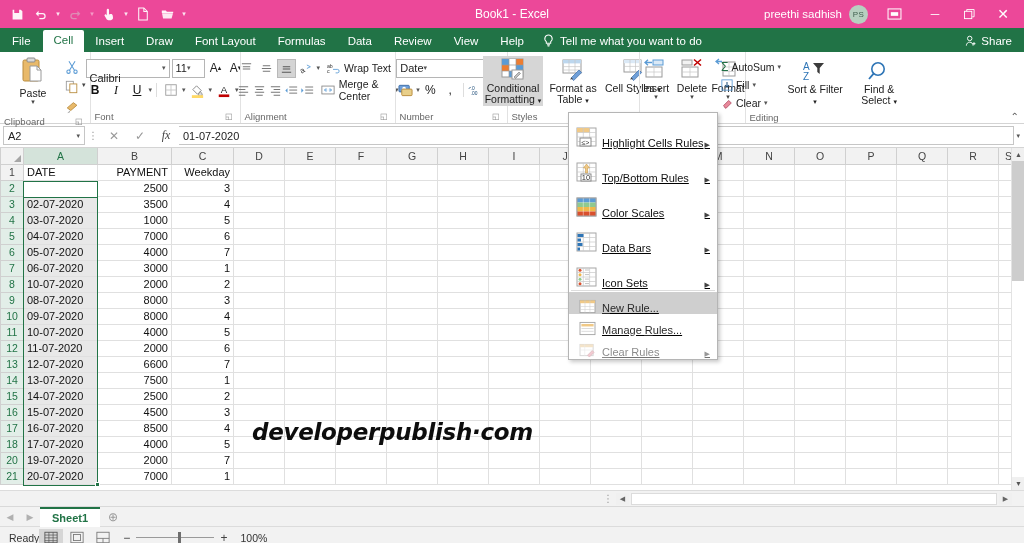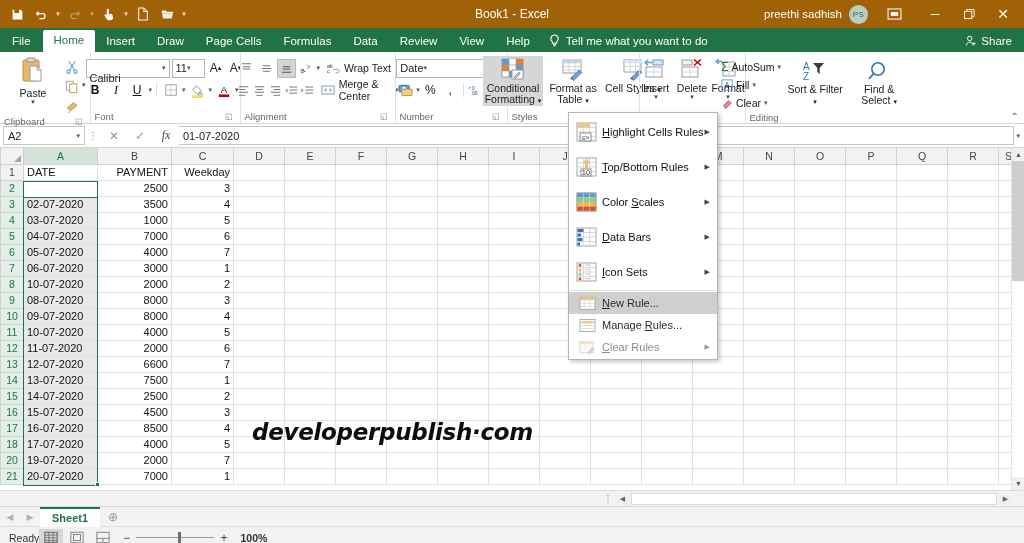--- a/index.html
+++ b/index.html
@@ -7,21 +7,21 @@
   body {
     font-family: "Liberation Sans", sans-serif;
     font-size: 11px;
     background:#fff;
     -webkit-font-smoothing: antialiased;
   }
   .app { position:relative; width:1024px; height:543px; }
 
   
   .titlebar {
-    height:28px; background:#a16207; color:#fff;
+    height:28px; background:#ec4899; color:#fff;
     display:flex; align-items:center; position:relative;
   }
   .qat { display:flex; align-items:center; gap:2px; padding-left:6px; }
   .qat-btn {
     width:22px; height:22px; display:flex; align-items:center; justify-content:center;
     color:#fff; font-size:13px; line-height:1; opacity:.95;
   }
   .qat-btn.dim { opacity:.45; }
   .qat-caret { font-size:7px; opacity:.85; width:8px; text-align:center; }
   .title-center {
@@ -201,21 +201,21 @@
     font-size:23px; font-weight:bold; font-style:italic; color:#0d0d0d;
     letter-spacing:-.3px; white-space:nowrap;
   }
 
   
   .cfmenu {
     position:absolute; left:568px; top:112px; width:150px;
     background:#fff; border:1px solid #b5b5b5;
     box-shadow:2px 2px 4px rgba(0,0,0,.22); z-index:50; padding:1px 0;
   }
-  .mi { height:35px; display:flex; align-items:center; position:relative; padding-left:3px; }
+  .mi { height:35px; display:flex; align-items:flex-end; position:relative; padding-left:3px;text-decoration:underline; }
   .mi.small { height:22px; }
   .mi.hl { background:#cfcfcf; }
   .mi-ico { width:30px; display:flex; align-items:center; justify-content:center; }
   .mi-lbl { font-size:11px; color:#111; flex:1; }
   .mi.small .mi-lbl { color:#2b2b2b; }
   .mi-arrow { font-size:7px; color:#444; padding-right:7px; }
   .mi-div { height:1px; background:#ddd; margin:1px 2px; }
   u.ul { text-decoration:underline; }
 
   
@@ -238,21 +238,21 @@
     border-top:1px solid #dcdcdc; font-size:10.5px; color:#333;
   }
   .sb-ready { padding-left:9px; }
   .sb-stats { margin-left:auto; display:flex; gap:17px; padding-right:12px; }
   .viewbtns { display:flex; align-items:center; gap:2px; padding-right:8px;}
   .vbtn { width:24px; height:18px; display:flex; align-items:center; justify-content:center;}
   .vbtn.on { background:#d6d6d6; }
   .zoomwrap { display:flex; align-items:center; gap:6px; padding-right:9px; }
   .zline { width:78px; height:1px; background:#9a9a9a; position:relative; }
   .zthumb { position:absolute; left:42px; top:-5px; width:3px; height:11px; background:#6e6e6e; }
-  .zpct { width:34px; text-align:right; font-size:10.5px;font-weight:bold; }
+  .zpct { width:34px; text-align:right; font-size:10.5px; }
   .hsb {
     flex:1; height:12px; background:#fff; border:1px solid #dcdcdc; margin:0 2px;
     position:relative;
   }
   .hsb-arrow { width:13px; height:12px; background:#f0f0f0; display:flex;
                align-items:center; justify-content:center; font-size:7px; color:#666;}
   .vscroll {
     position:absolute; right:0; top:0; width:13px; height:342px; background:#fff;
     border-left:1px solid #e3e3e3;
   }
@@ -325,24 +325,24 @@
             <rect x="0.5" y="2.5" width="8" height="8" fill="none" stroke="#fff"></rect>
             <path d="M3 2.5V0.5h8v8H9" fill="none" stroke="#fff"></path>
           </svg>
       </div>
       <div class="wbtn close">✕</div>
     </div>
   </div>
 
   <div class="tabbar">
     <div class="tab file">File</div>
-    <div class="tab active">Home</div>
+    <div class="tab active">Cell</div>
     <div class="tab">Insert</div>
     <div class="tab">Draw</div>
-    <div class="tab">Page Cells</div>
+    <div class="tab">Font Layout</div>
     <div class="tab">Formulas</div>
     <div class="tab">Data</div>
     <div class="tab">Review</div>
     <div class="tab">View</div>
     <div class="tab">Help</div>
     <div class="tellme">
       <span class="bulb">
         <svg width="11" height="13" viewBox="0 0 12 14">
             <path fill="none" stroke="#fff" stroke-width="1.1" d="M6 1a4 4 0 0 0-2.4 7.2V10h4.8V8.2A4 4 0 0 0 6 1z"></path>
             <path stroke="#fff" stroke-width="1.1" d="M4.3 11.6h3.4M5 13h2"></path>

